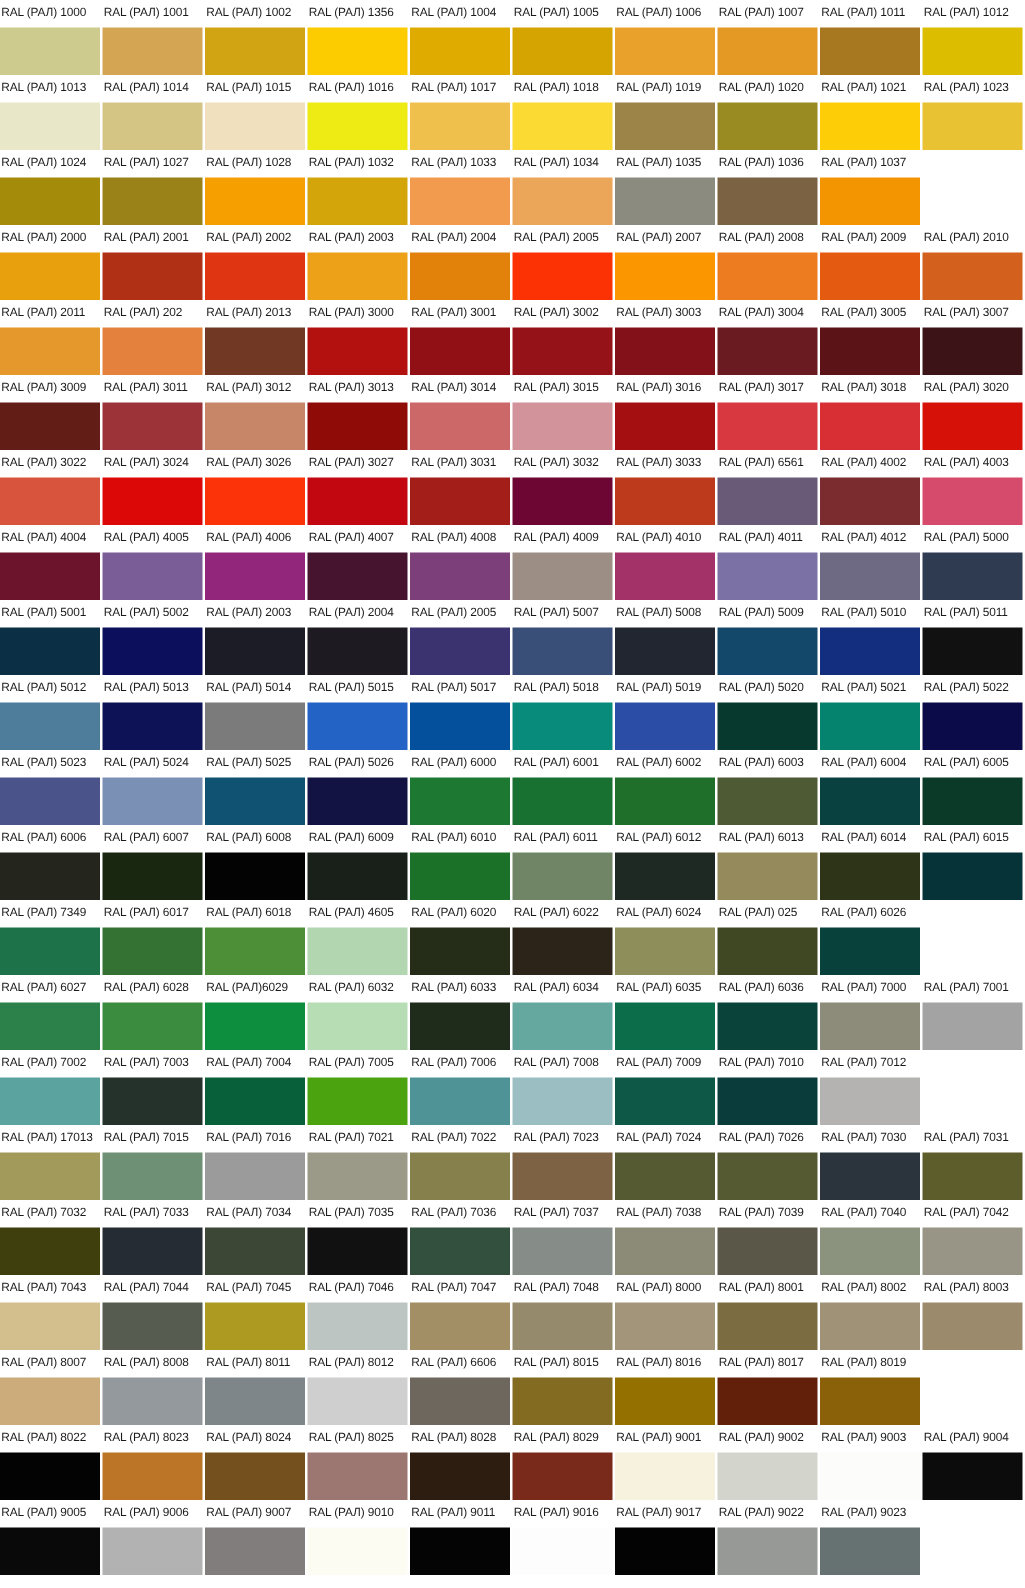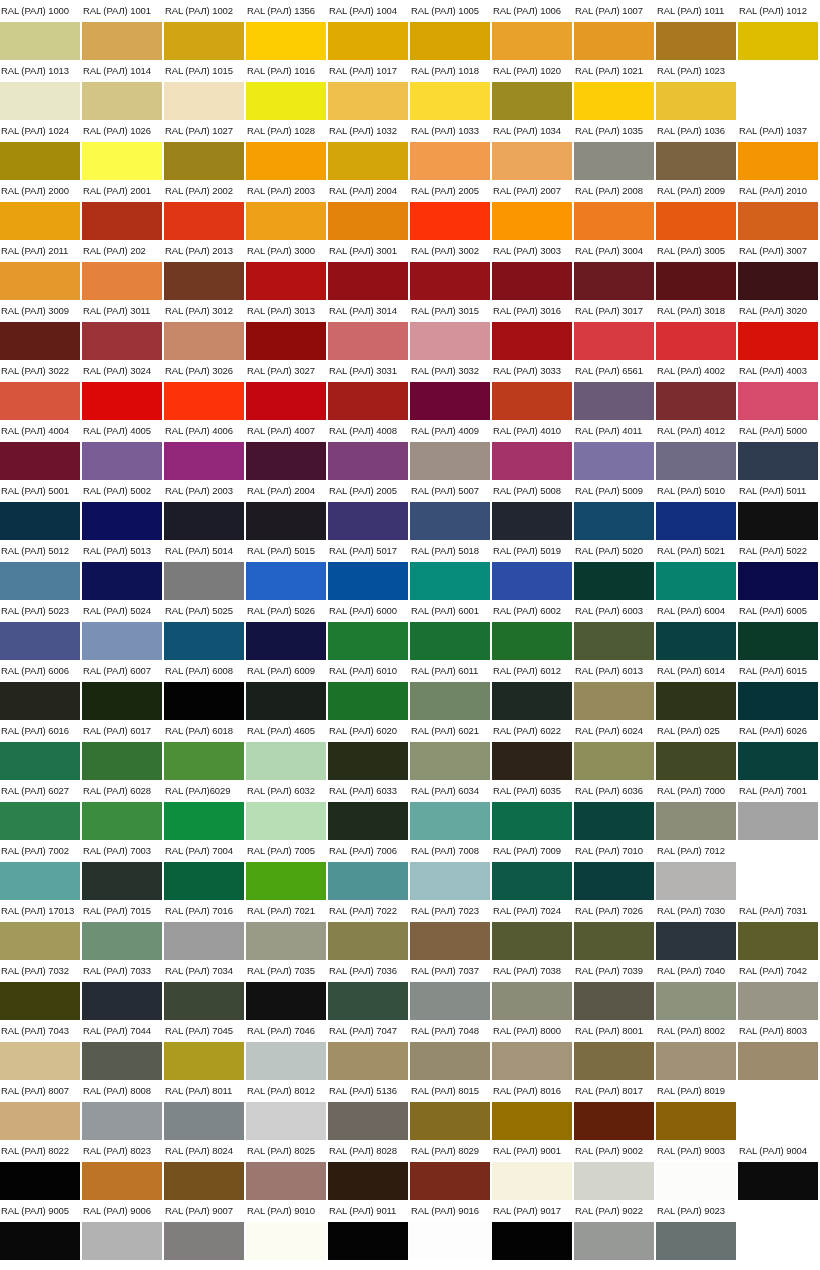--- a/index.html
+++ b/index.html
@@ -116,42 +116,42 @@
       </div>
       <div class="ral-cell">
         <div class="ral-label">RAL (РАЛ) 1017</div>
         <div class="ral-swatch" style="background-color: rgb(240, 192, 76);"></div>
       </div>
       <div class="ral-cell">
         <div class="ral-label">RAL (РАЛ) 1018</div>
         <div class="ral-swatch" style="background-color: rgb(250, 218, 51);"></div>
       </div>
       <div class="ral-cell">
+        <div class="ral-label">RAL (РАЛ) 1019</div>
+        <div class="ral-swatch" style="background-color: rgb(156, 131, 71);"></div>
+      </div>
+      <div class="ral-cell">
         <div class="ral-label">RAL (РАЛ) 1020</div>
         <div class="ral-swatch" style="background-color: rgb(153, 139, 33);"></div>
       </div>
       <div class="ral-cell">
         <div class="ral-label">RAL (РАЛ) 1021</div>
         <div class="ral-swatch" style="background-color: rgb(253, 205, 7);"></div>
       </div>
       <div class="ral-cell">
         <div class="ral-label">RAL (РАЛ) 1023</div>
         <div class="ral-swatch" style="background-color: rgb(232, 194, 51);"></div>
       </div>
     </div>
     <div class="ral-row">
       <div class="ral-cell">
         <div class="ral-label">RAL (РАЛ) 1024</div>
         <div class="ral-swatch" style="background-color: rgb(165, 139, 10);"></div>
       </div>
       <div class="ral-cell">
-        <div class="ral-label">RAL (РАЛ) 1026</div>
-        <div class="ral-swatch" style="background-color: rgb(252, 251, 73);"></div>
-      </div>
-      <div class="ral-cell">
         <div class="ral-label">RAL (РАЛ) 1027</div>
         <div class="ral-swatch" style="background-color: rgb(154, 130, 25);"></div>
       </div>
       <div class="ral-cell">
         <div class="ral-label">RAL (РАЛ) 1028</div>
         <div class="ral-swatch" style="background-color: rgb(246, 159, 0);"></div>
       </div>
       <div class="ral-cell">
         <div class="ral-label">RAL (РАЛ) 1032</div>
         <div class="ral-swatch" style="background-color: rgb(211, 165, 11);"></div>
@@ -550,44 +550,40 @@
         <div class="ral-label">RAL (РАЛ) 6014</div>
         <div class="ral-swatch" style="background-color: rgb(46, 52, 24);"></div>
       </div>
       <div class="ral-cell">
         <div class="ral-label">RAL (РАЛ) 6015</div>
         <div class="ral-swatch" style="background-color: rgb(6, 51, 56);"></div>
       </div>
     </div>
     <div class="ral-row">
       <div class="ral-cell">
-        <div class="ral-label">RAL (РАЛ) 6016</div>
+        <div class="ral-label">RAL (РАЛ) 7349</div>
         <div class="ral-swatch" style="background-color: rgb(29, 114, 73);"></div>
       </div>
       <div class="ral-cell">
         <div class="ral-label">RAL (РАЛ) 6017</div>
         <div class="ral-swatch" style="background-color: rgb(51, 114, 51);"></div>
       </div>
       <div class="ral-cell">
         <div class="ral-label">RAL (РАЛ) 6018</div>
         <div class="ral-swatch" style="background-color: rgb(77, 143, 55);"></div>
       </div>
       <div class="ral-cell">
         <div class="ral-label">RAL (РАЛ) 4605</div>
         <div class="ral-swatch" style="background-color: rgb(178, 214, 176);"></div>
       </div>
       <div class="ral-cell">
         <div class="ral-label">RAL (РАЛ) 6020</div>
         <div class="ral-swatch" style="background-color: rgb(37, 45, 24);"></div>
       </div>
       <div class="ral-cell">
-        <div class="ral-label">RAL (РАЛ) 6021</div>
-        <div class="ral-swatch" style="background-color: rgb(137, 147, 114);"></div>
-      </div>
-      <div class="ral-cell">
         <div class="ral-label">RAL (РАЛ) 6022</div>
         <div class="ral-swatch" style="background-color: rgb(44, 36, 24);"></div>
       </div>
       <div class="ral-cell">
         <div class="ral-label">RAL (РАЛ) 6024</div>
         <div class="ral-swatch" style="background-color: rgb(141, 142, 90);"></div>
       </div>
       <div class="ral-cell">
         <div class="ral-label">RAL (РАЛ) 025</div>
         <div class="ral-swatch" style="background-color: rgb(64, 71, 35);"></div>
@@ -814,21 +810,21 @@
       </div>
       <div class="ral-cell">
         <div class="ral-label">RAL (РАЛ) 8011</div>
         <div class="ral-swatch" style="background-color: rgb(126, 134, 138);"></div>
       </div>
       <div class="ral-cell">
         <div class="ral-label">RAL (РАЛ) 8012</div>
         <div class="ral-swatch" style="background-color: rgb(207, 207, 207);"></div>
       </div>
       <div class="ral-cell">
-        <div class="ral-label">RAL (РАЛ) 5136</div>
+        <div class="ral-label">RAL (РАЛ) 6606</div>
         <div class="ral-swatch" style="background-color: rgb(109, 103, 93);"></div>
       </div>
       <div class="ral-cell">
         <div class="ral-label">RAL (РАЛ) 8015</div>
         <div class="ral-swatch" style="background-color: rgb(131, 108, 34);"></div>
       </div>
       <div class="ral-cell">
         <div class="ral-label">RAL (РАЛ) 8016</div>
         <div class="ral-swatch" style="background-color: rgb(147, 112, 0);"></div>
       </div>

